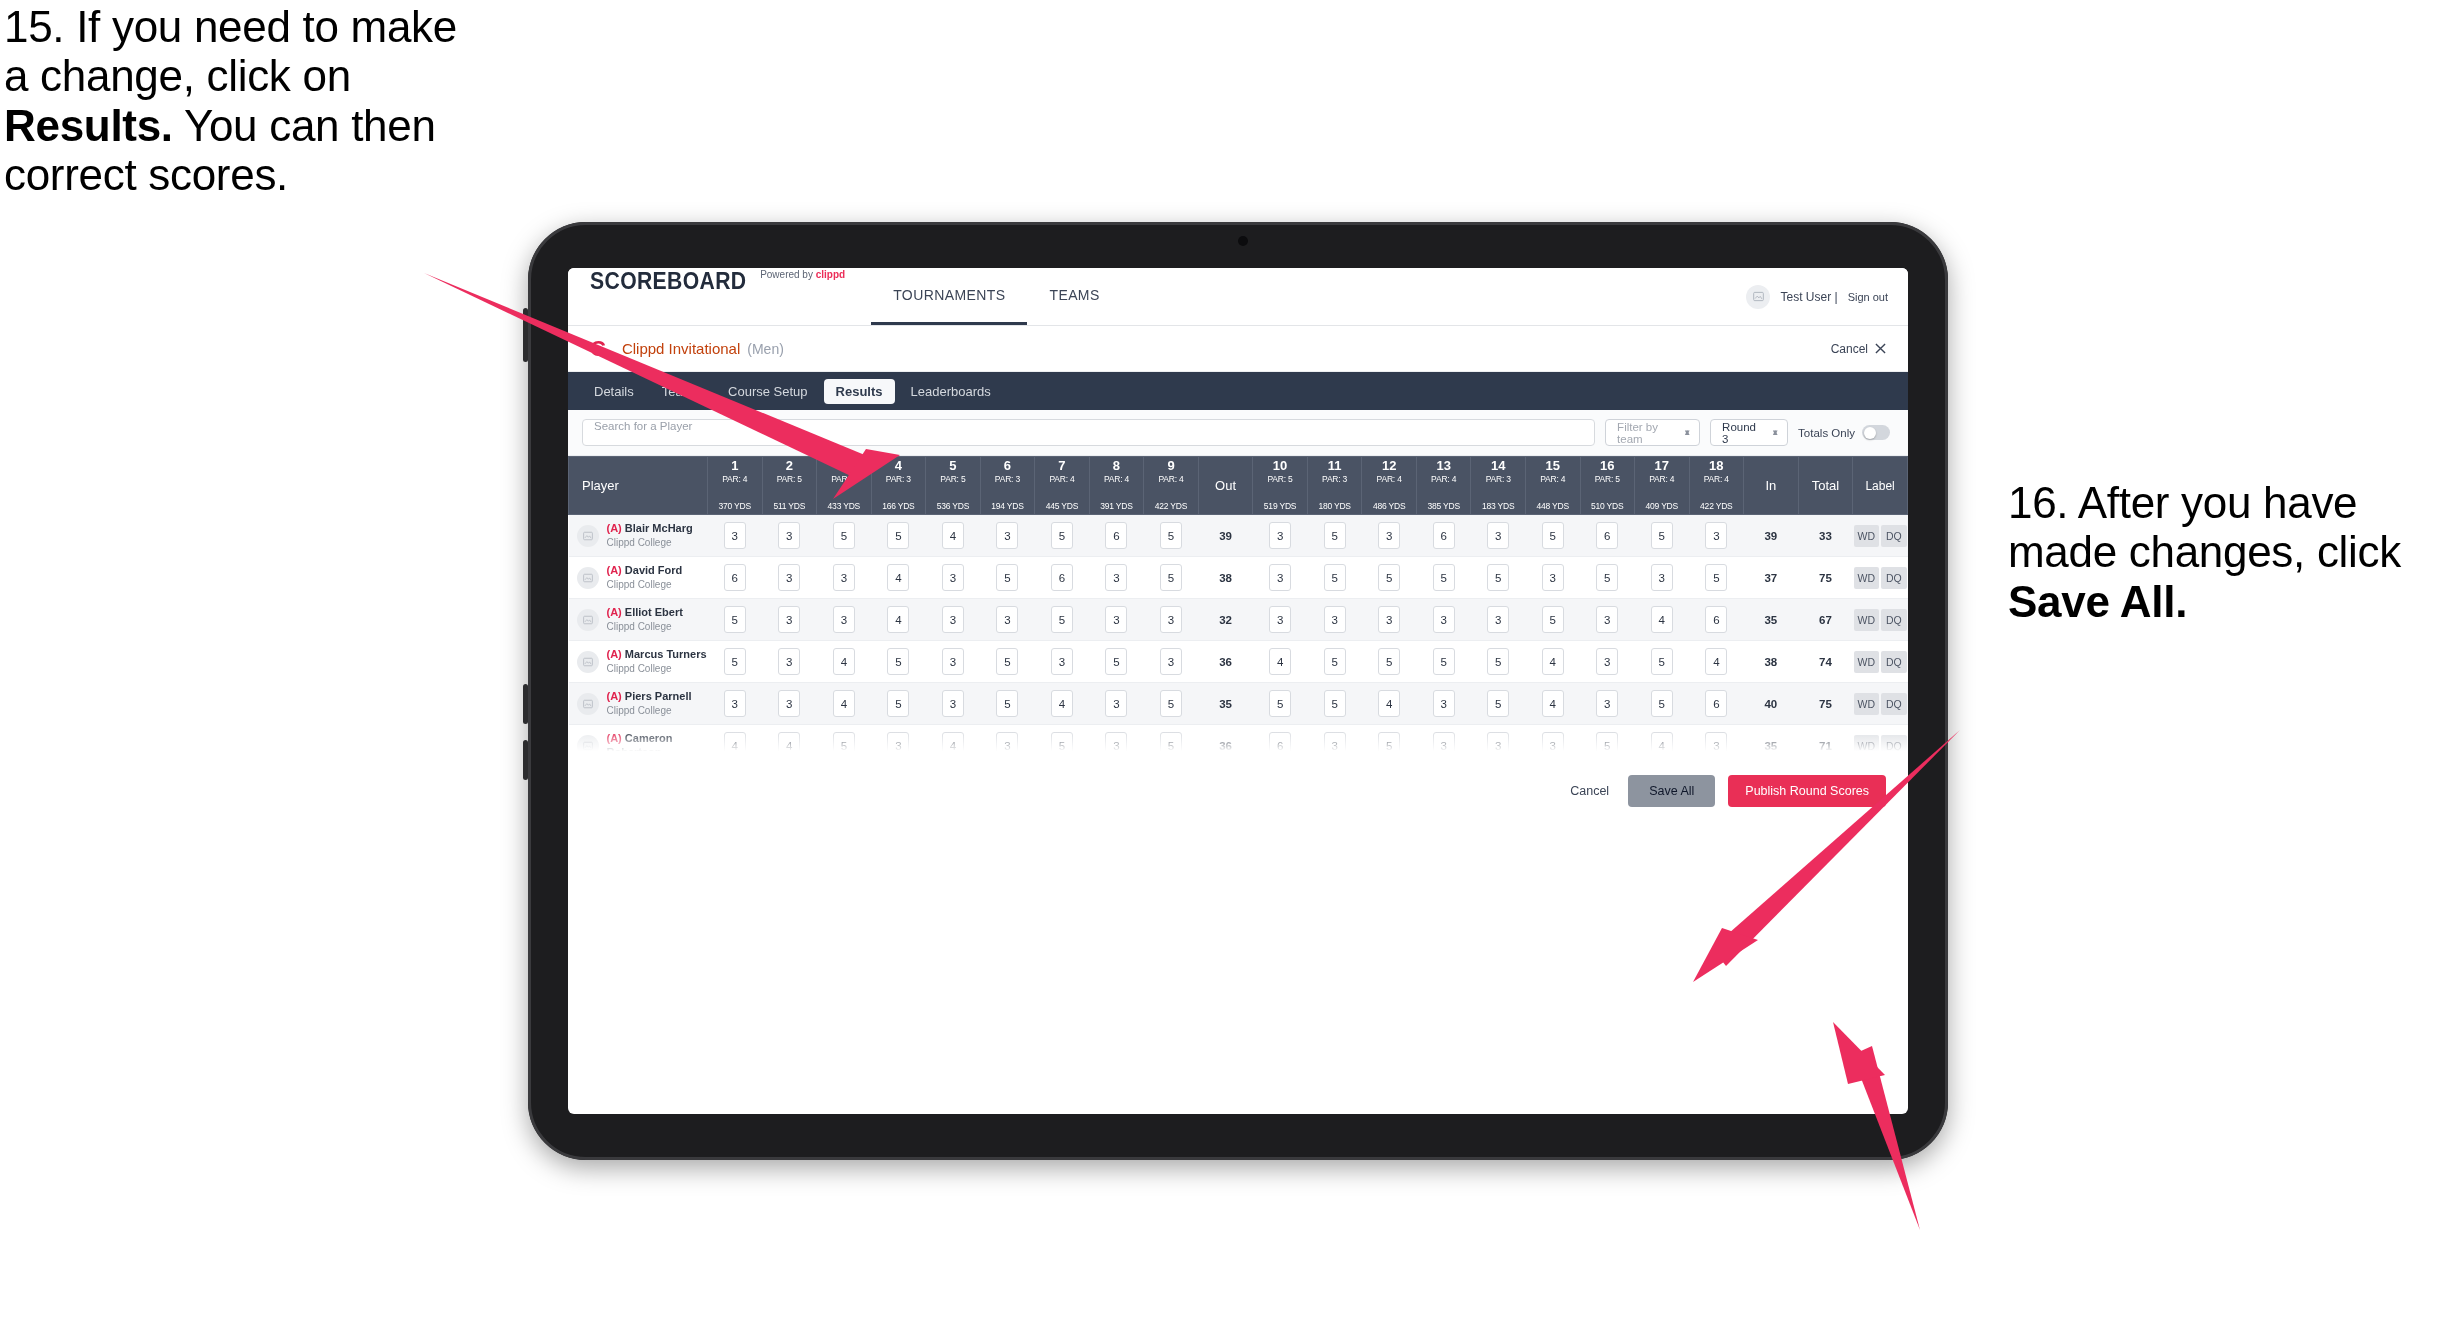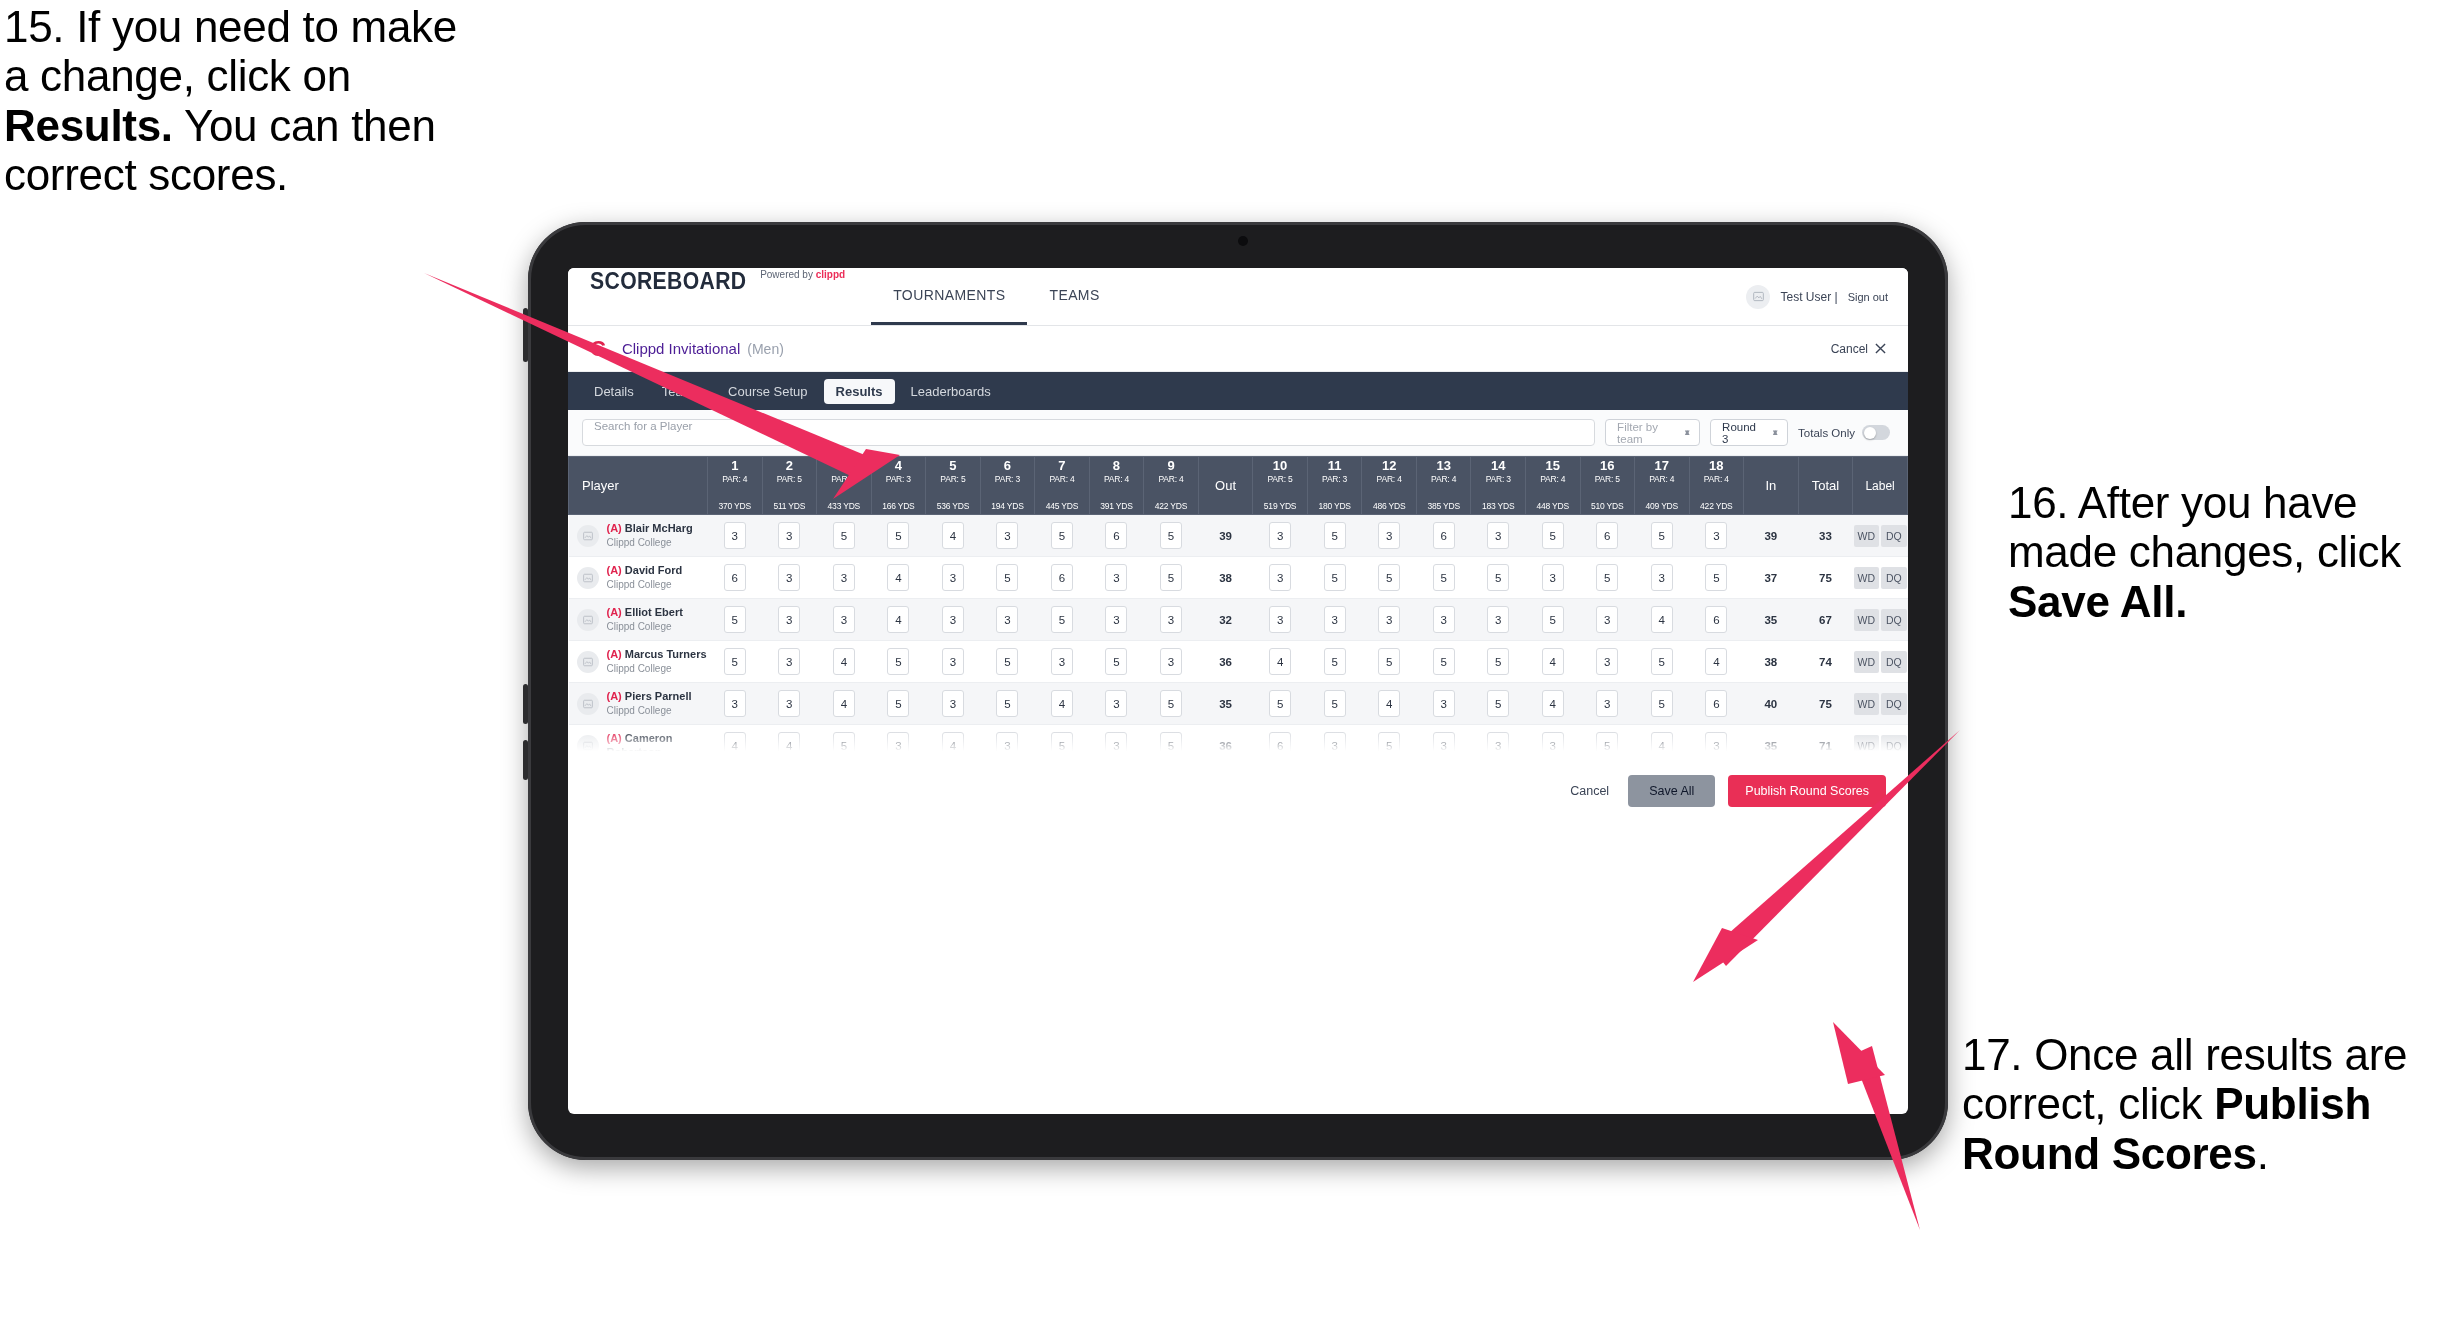--- a/index.html
+++ b/index.html
@@ -80,21 +80,21 @@
   .avatar-sm svg { width:11px; height:11px; }
   .user-name { font-size:12px; color:#3b4456; }
   .signout { font-size:11px; color:#3b4456; cursor:pointer; }
 
   
   #tourn-bar {
     height:46px; background:#fff; display:flex; align-items:center;
     padding:0 22px; border-bottom:1px solid #edeff1;
   }
   .logo-c { font-size:22px; font-weight:800; color:#e0234e; margin-right:16px; }
-  .tourn-title { font-size:15px; color:#4c1d95; font-weight:500; }
+  .tourn-title { font-size:15px; color:#c2410c; font-weight:500; }
   .tourn-gender { font-size:14px; color:#99a0ad; margin-left:7px; }
   .cancel-x { margin-left:auto; display:flex; align-items:center; gap:7px;
               font-size:12px; color:#3b4456; cursor:pointer; }
 
   
   #sectiontabs {
     height:38px; background:#2f3a4d; display:flex; align-items:center;
     padding:0 14px; gap:4px;
   }
   .sec-tab {
@@ -204,23 +204,20 @@
 <body>
 
 <div id="stage">
 
   <div class="annot" id="annot-15">
     <span>15. If you need to make a change, click on </span><b>Results.</b><span> You can then correct scores.</span>
   </div>
 
   <div class="annot" id="annot-16">
     <span>16. After you have made changes, click </span><b>Save All.</b>
-  </div>
-  <div class="annot" id="annot-17">
-    <span>17. Once all results are correct, click </span><b>Publish Round Scores</b><span>.</span>
   </div>
 
   <div id="tablet">
     <div class="btn-side" id="btn-power"></div>
     <div class="btn-side" id="btn-vol-1"></div>
     <div class="btn-side" id="btn-vol-2"></div>
     <div id="cam"></div>
 
     <div id="screen">
 

